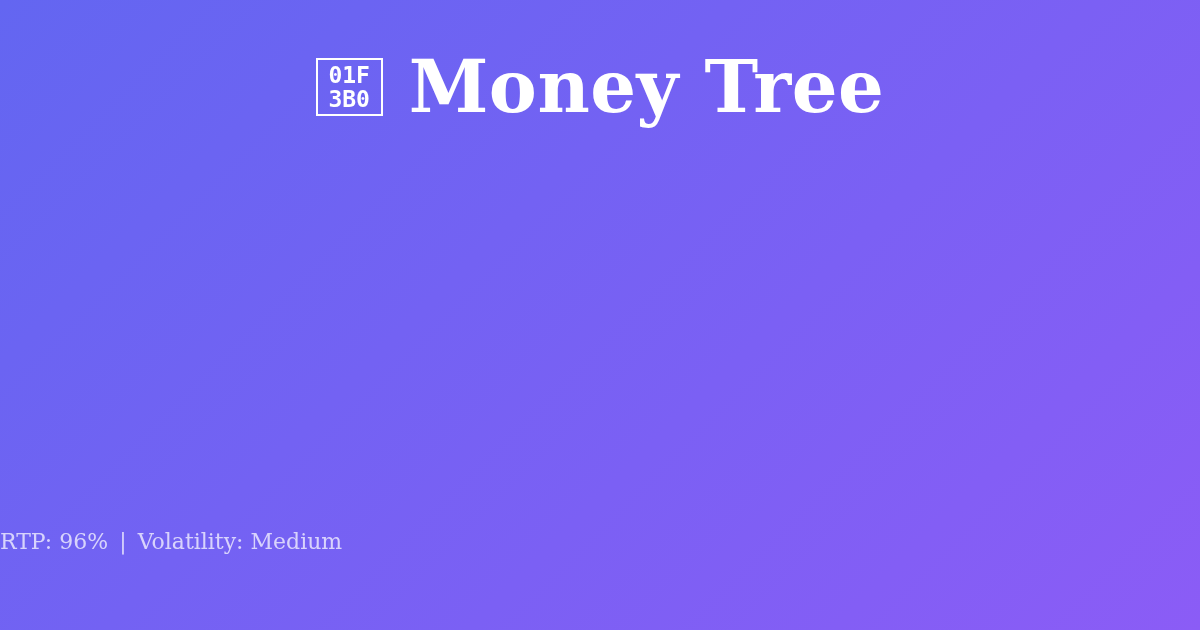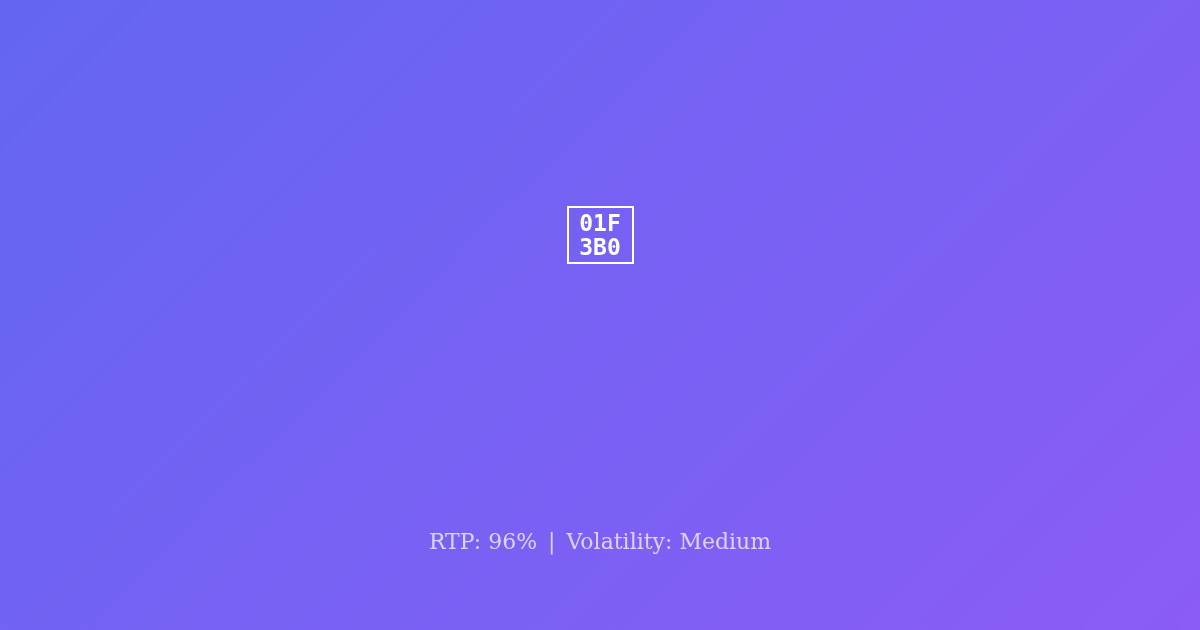--- a/index.html
+++ b/index.html
@@ -29,21 +29,21 @@
   
   .hero {
     position: absolute;
     top: 0;
     left: 0;
     right: 0;
     height: 470px;
     display: flex;
     flex-direction: column;
     align-items: center;
-    justify-content: center;
+    justify-content: space-between;
   }
 
   .title-row {
     display: flex;
     align-items: center;
     justify-content: center;
     gap: 26px;
     white-space: nowrap;
   }
 
@@ -87,21 +87,21 @@
     color: rgba(255, 255, 255, 0.80);
     margin-top: 62px;
   }
 
   
   .meta-footer {
     position: absolute;
     left: 0;
     right: 0;
     top: 528px;
-    text-align: center;
+    text-align: left;
     font-family: "DejaVu Serif", "Liberation Serif", serif;
     font-weight: 400;
     font-size: 22px;
     line-height: 28px;
     color: rgba(255, 255, 255, 0.72);
     white-space: nowrap;
   }
 
   .meta-footer .meta-sep {
     padding: 0 4px;
@@ -114,20 +114,21 @@
 
   <div class="hero">
 
     <div class="title-row">
 
       <span class="emoji-tofu">
         <span class="cp-line">01F</span>
         <span class="cp-line">3B0</span>
       </span>
 
+      <h1 class="game-title">Money Tree</h1>
 
     </div>
 
 
   </div>
 
   <div class="meta-footer">
     <span>RTP:</span>
     <span>96%</span>
     <span class="meta-sep">|</span>

